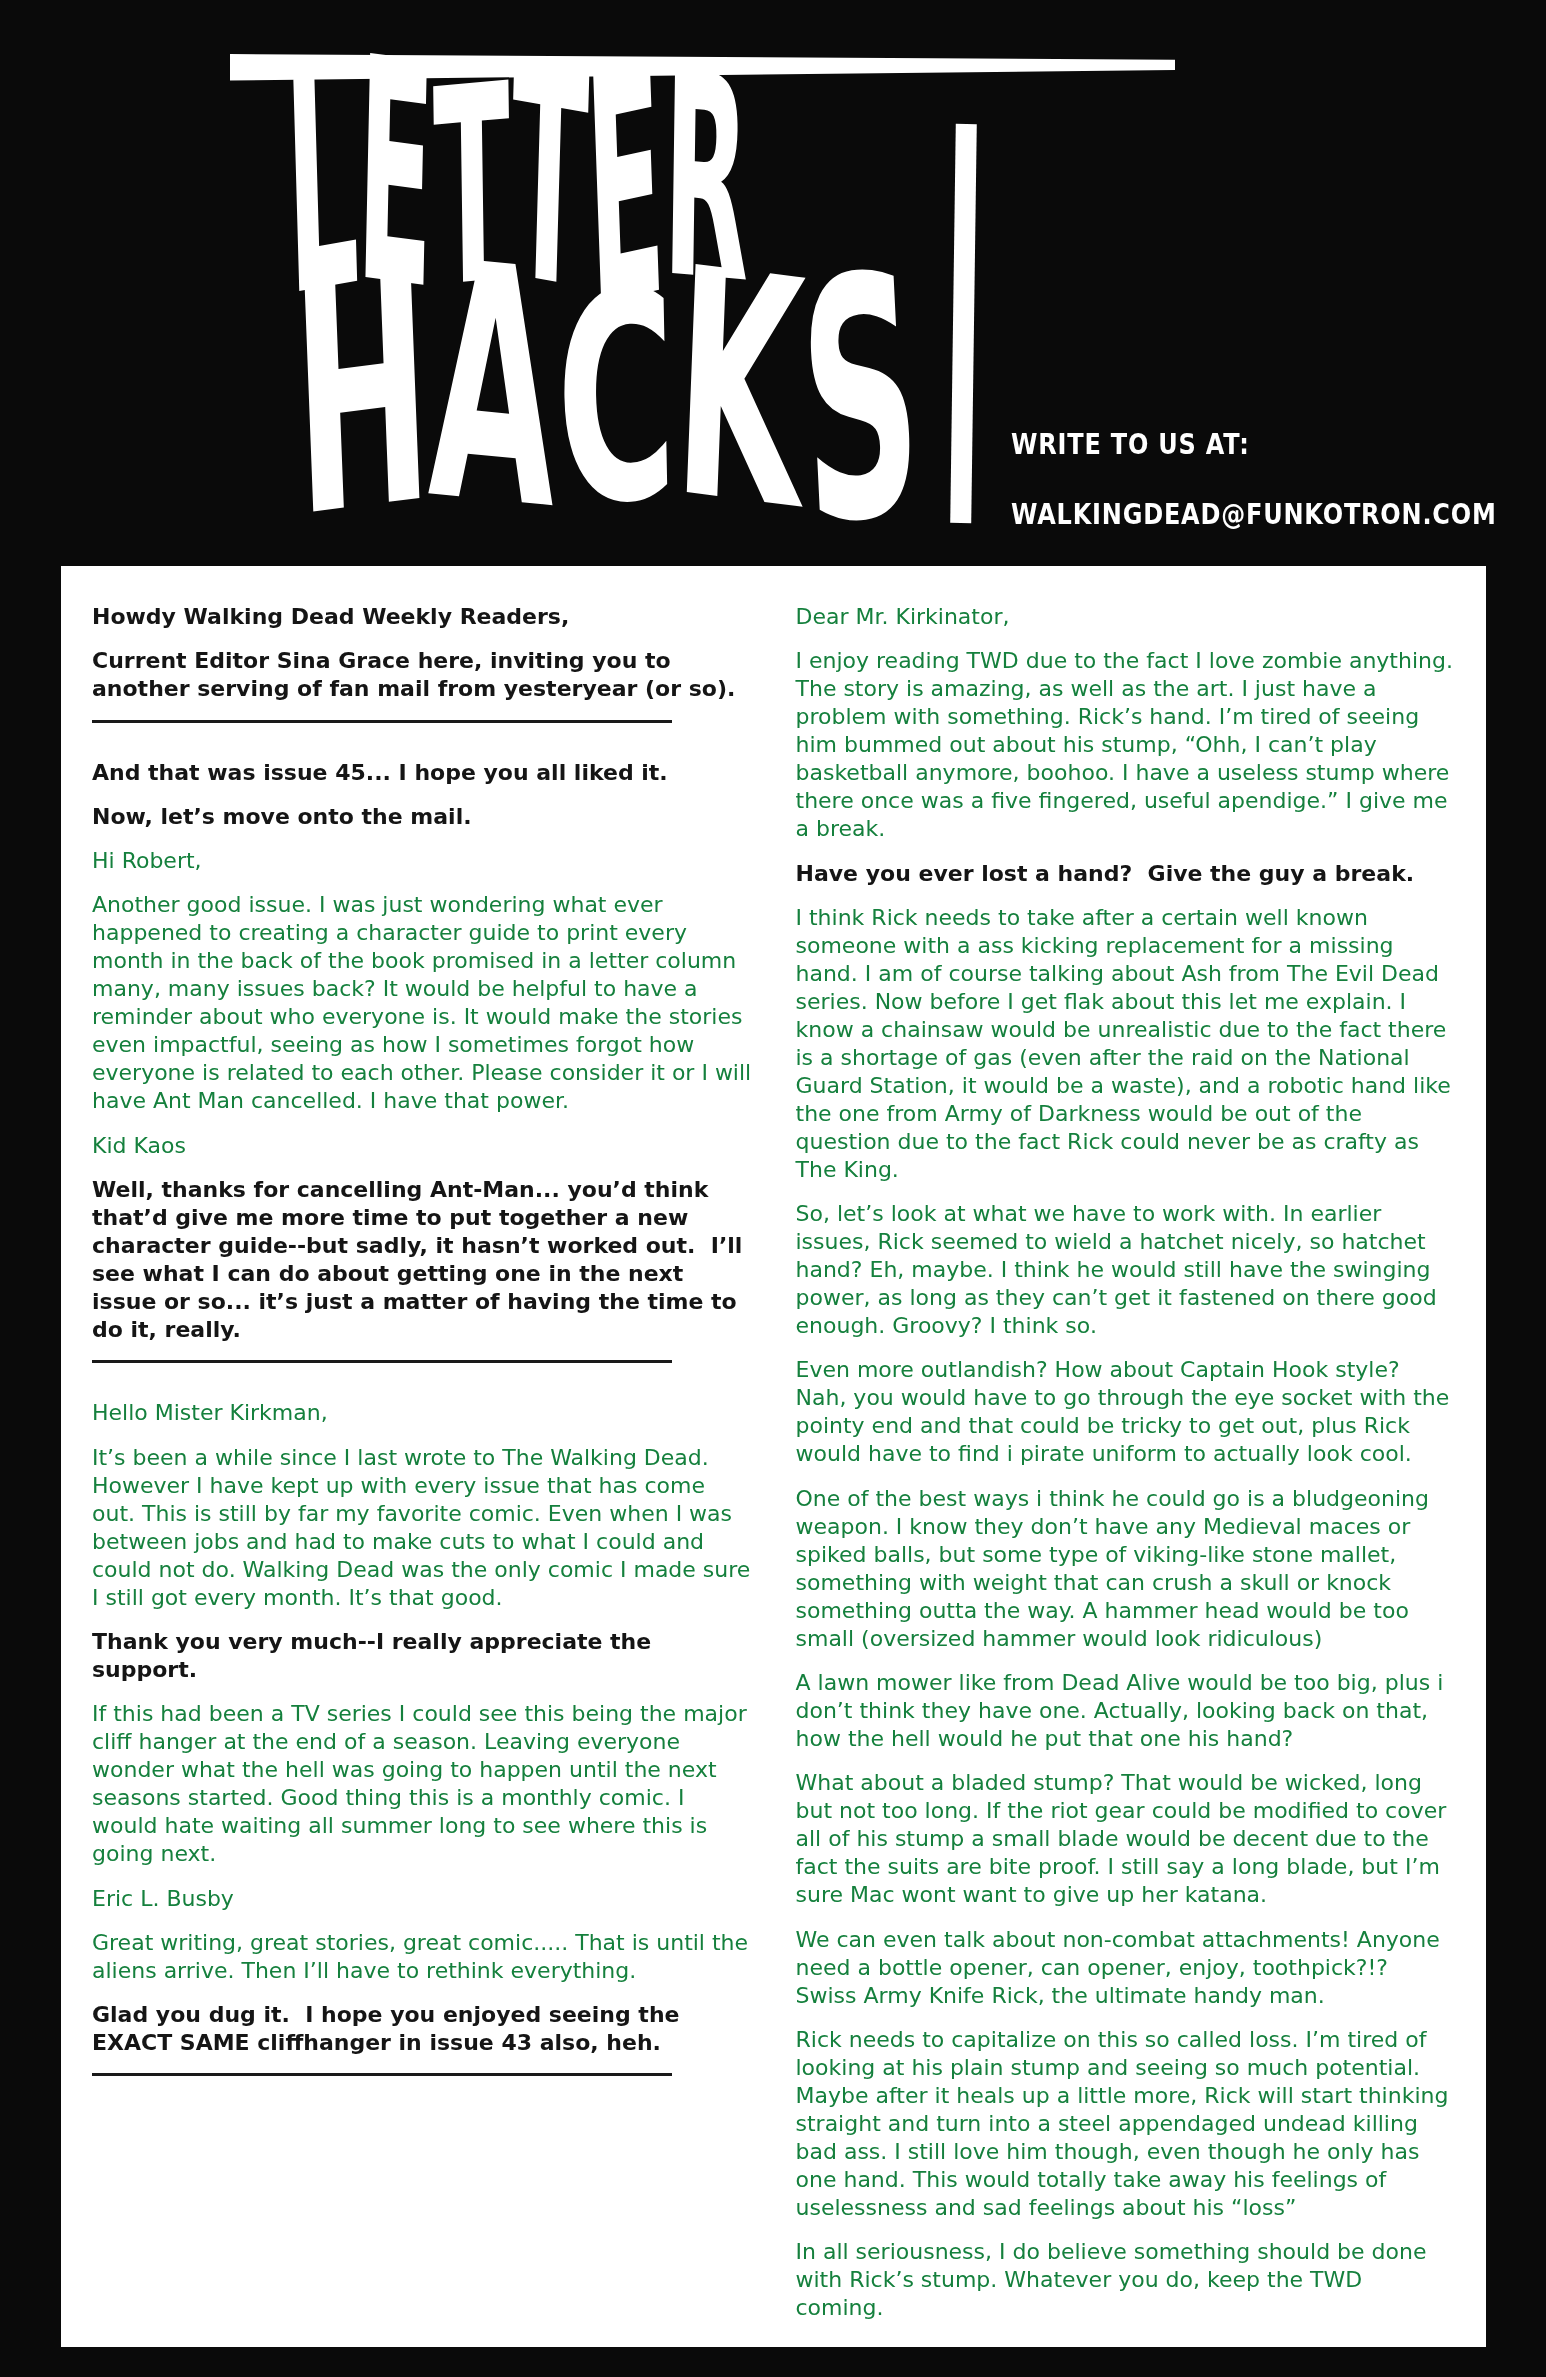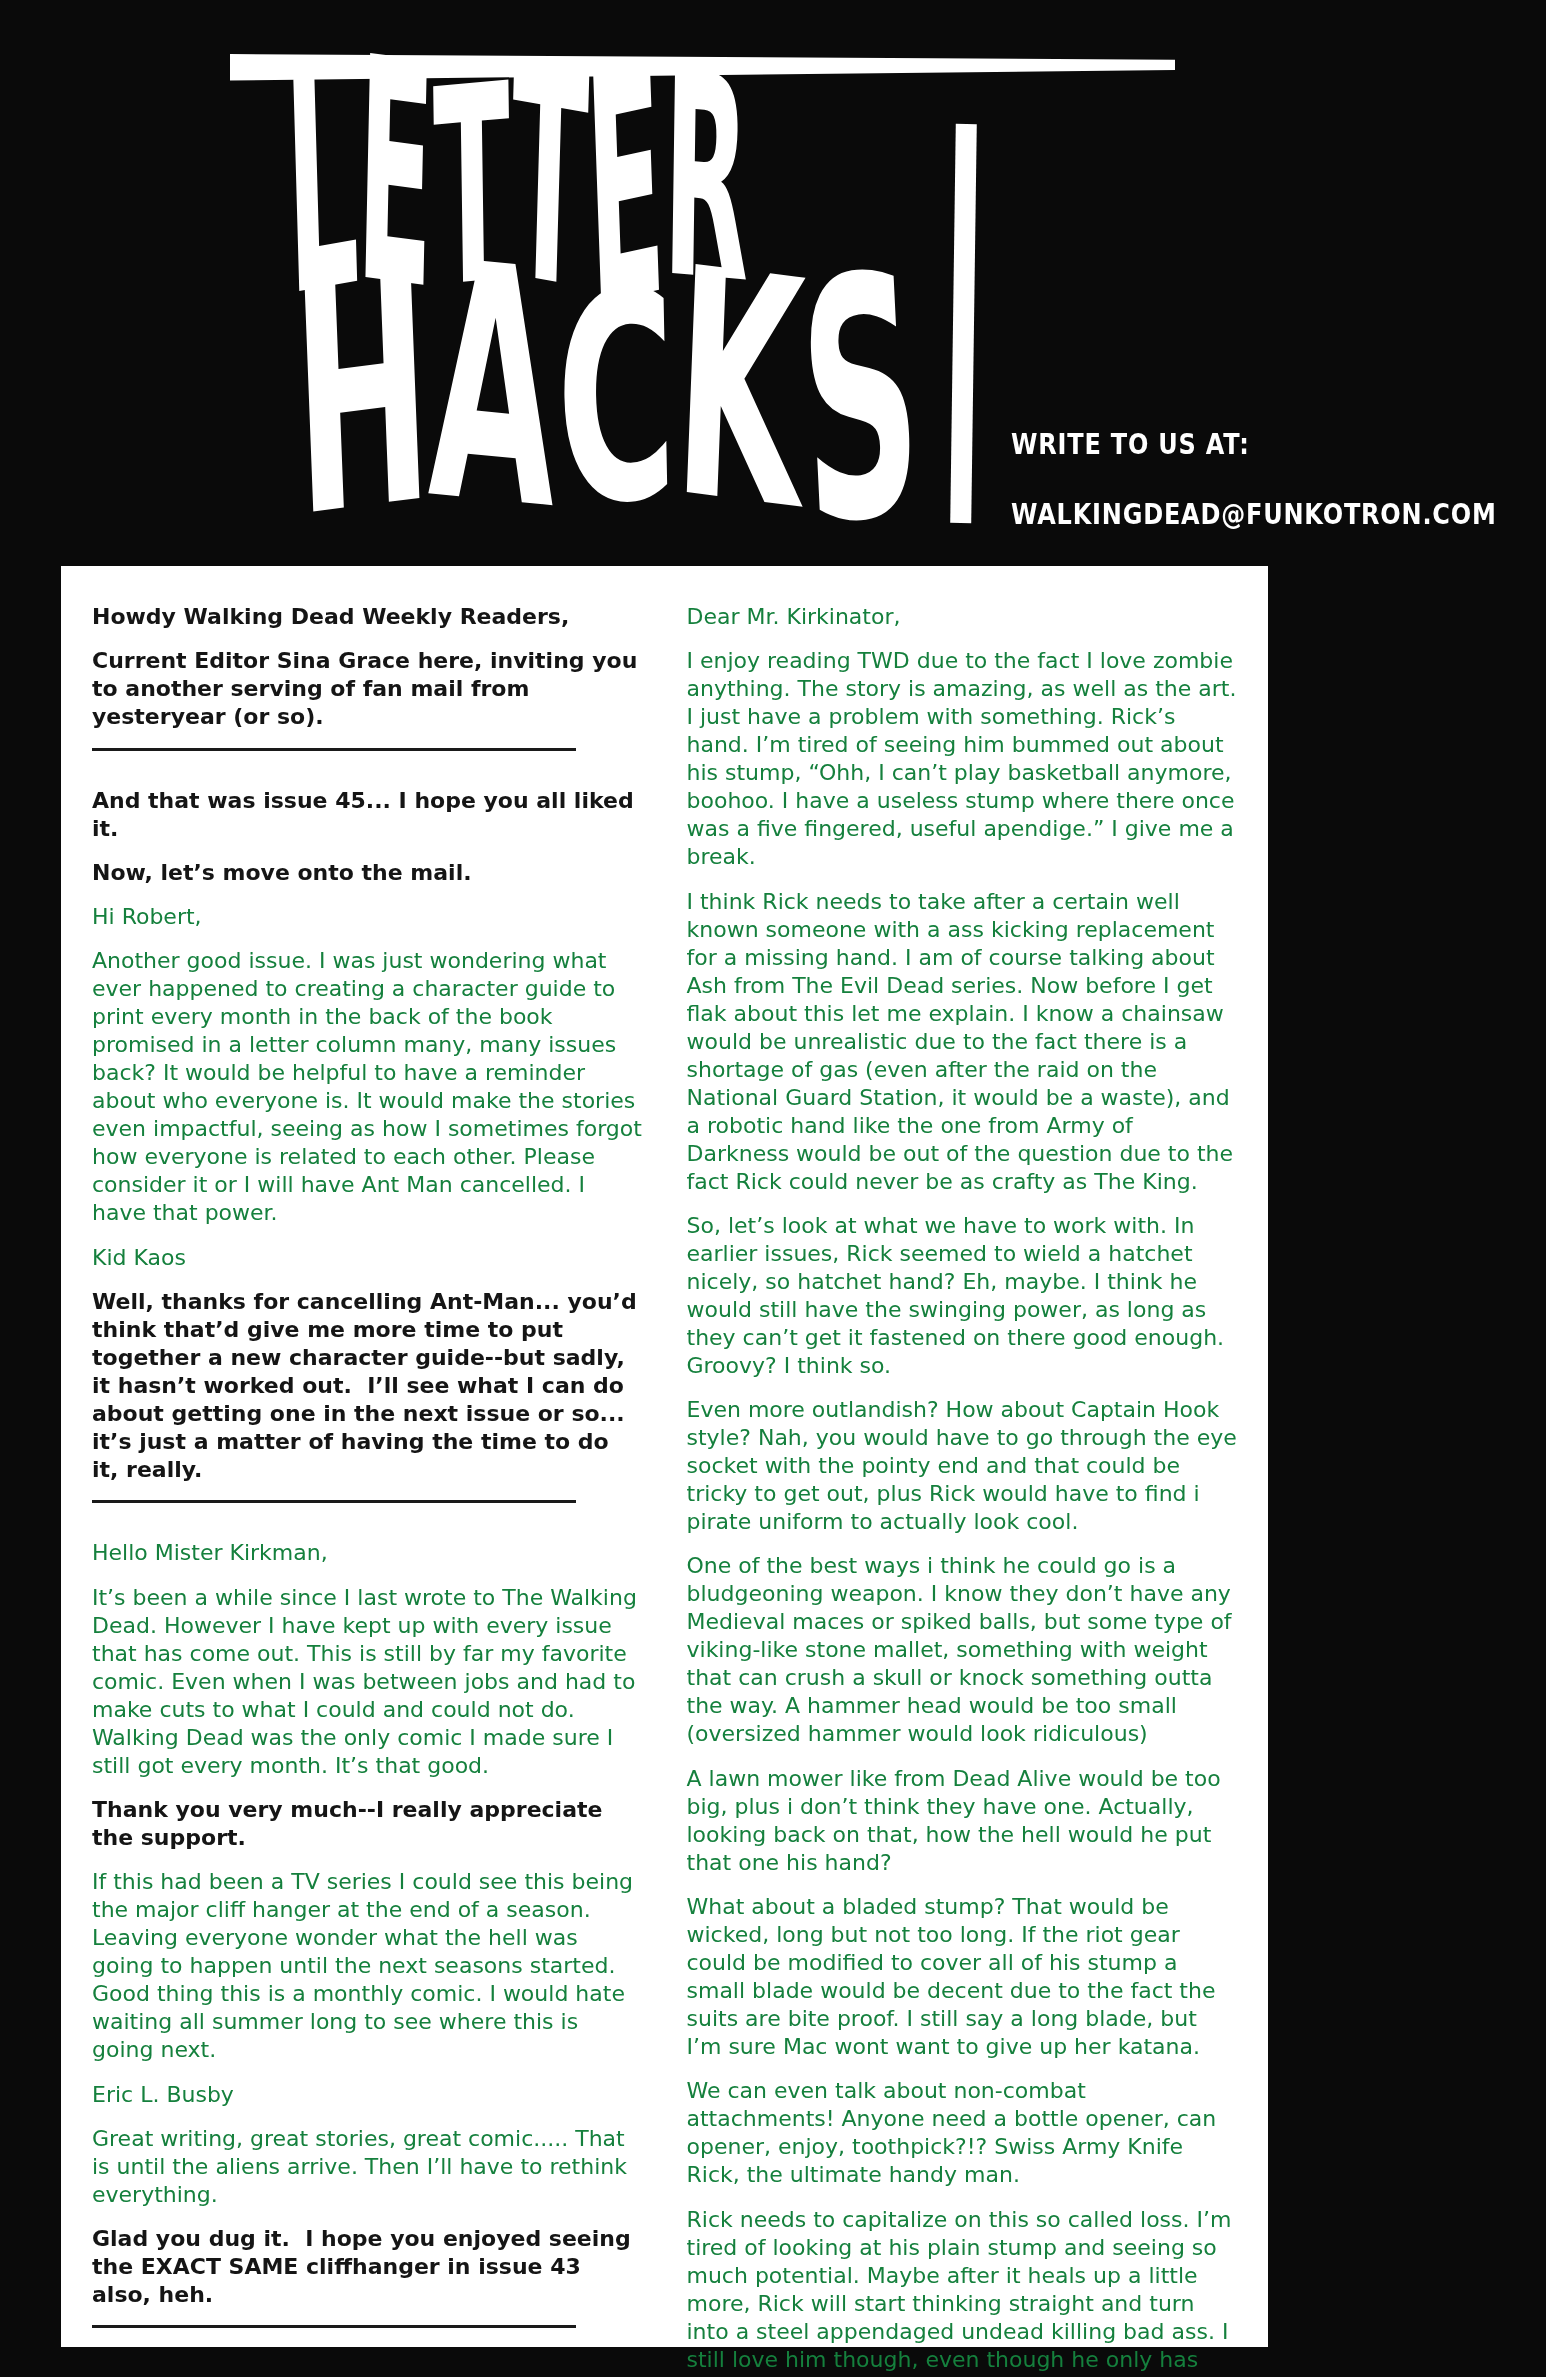--- a/index.html
+++ b/index.html
@@ -56,21 +56,21 @@
     transform-origin: left top;
     white-space: nowrap;
   }
   .contact-label { top: 428px; font-size: 24px; }
   .contact-email { top: 498px; font-size: 24px; }
 
   
   .panel {
     position: absolute;
     left: 61px; top: 566px;
-    width: 1207px; height: 1781px;
+    width: 1425px; height: 1781px;
     background: #ffffff;
     box-sizing: border-box;
     padding: 37px 31px;
   }
   .columns { display: flex; gap: 44px; align-items: flex-start; }
   .col { flex: 1; min-width: 0; }
 
   .para {
     font-size: 22px;
     line-height: 28px;
@@ -120,20 +120,21 @@
           <p class="para editor">Thank you very much--I really appreciate the support.</p>
           <p class="para letter">If this had been a TV series I could see this being the major cliff hanger at the end of a season. Leaving everyone wonder what the hell was going to happen until the next seasons started. Good thing this is a monthly comic. I would hate waiting all summer long to see where this is going next.</p>
           <p class="para letter">Eric L. Busby</p>
           <p class="para letter">Great writing, great stories, great comic..... That is until the aliens arrive. Then I’ll have to rethink everything.</p>
           <p class="para editor">Glad you dug it.  I hope you enjoyed seeing the EXACT SAME cliffhanger in issue 43 also, heh.</p>
           <div class="divider"></div>
         </div>
       <div class="col">
           <p class="para letter">Dear Mr. Kirkinator,</p>
           <p class="para letter">I enjoy reading TWD due to the fact I love zombie anything. The story is amazing, as well as the art. I just have a problem with something. Rick’s hand. I’m tired of seeing him bummed out about his stump, “Ohh, I can’t play basketball anymore, boohoo. I have a useless stump where there once was a five fingered, useful apendige.” I give me a break.</p>
+          <p class="para editor">Have you ever lost a hand?  Give the guy a break.</p>
           <p class="para letter">I think Rick needs to take after a certain well known someone with a ass kicking replacement for a missing hand. I am of course talking about Ash from The Evil Dead series. Now before I get flak about this let me explain. I know a chainsaw would be unrealistic due to the fact there is a shortage of gas (even after the raid on the National Guard Station, it would be a waste), and a robotic hand like the one from Army of Darkness would be out of the question due to the fact Rick could never be as crafty as The King.</p>
           <p class="para letter">So, let’s look at what we have to work with. In earlier issues, Rick seemed to wield a hatchet nicely, so hatchet hand? Eh, maybe. I think he would still have the swinging power, as long as they can’t get it fastened on there good enough. Groovy? I think so.</p>
           <p class="para letter">Even more outlandish? How about Captain Hook style? Nah, you would have to go through the eye socket with the pointy end and that could be tricky to get out, plus Rick would have to find i pirate uniform to actually look cool.</p>
           <p class="para letter">One of the best ways i think he could go is a bludgeoning weapon. I know they don’t have any Medieval maces or spiked balls, but some type of viking-like stone mallet, something with weight that can crush a skull or knock something outta the way. A hammer head would be too small (oversized hammer would look ridiculous)</p>
           <p class="para letter">A lawn mower like from Dead Alive would be too big, plus i don’t think they have one. Actually, looking back on that, how the hell would he put that one his hand?</p>
           <p class="para letter">What about a bladed stump? That would be wicked, long but not too long. If the riot gear could be modified to cover all of his stump a small blade would be decent due to the fact the suits are bite proof. I still say a long blade, but I’m sure Mac wont want to give up her katana.</p>
           <p class="para letter">We can even talk about non-combat attachments! Anyone need a bottle opener, can opener, enjoy, toothpick?!? Swiss Army Knife Rick, the ultimate handy man.</p>
           <p class="para letter">Rick needs to capitalize on this so called loss. I’m tired of looking at his plain stump and seeing so much potential. Maybe after it heals up a little more, Rick will start thinking straight and turn into a steel appendaged undead killing bad ass. I still love him though, even though he only has one hand. This would totally take away his feelings of uselessness and sad feelings about his “loss”</p>
           <p class="para letter">In all seriousness, I do believe something should be done with Rick’s stump. Whatever you do, keep the TWD coming.</p>
         </div>

